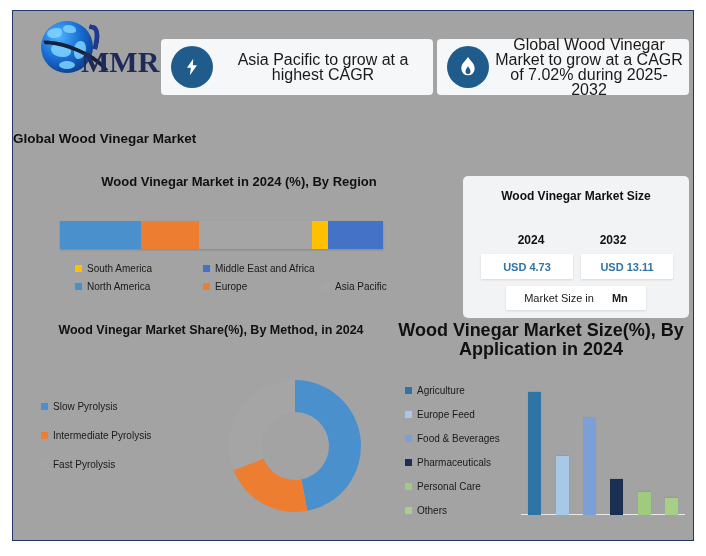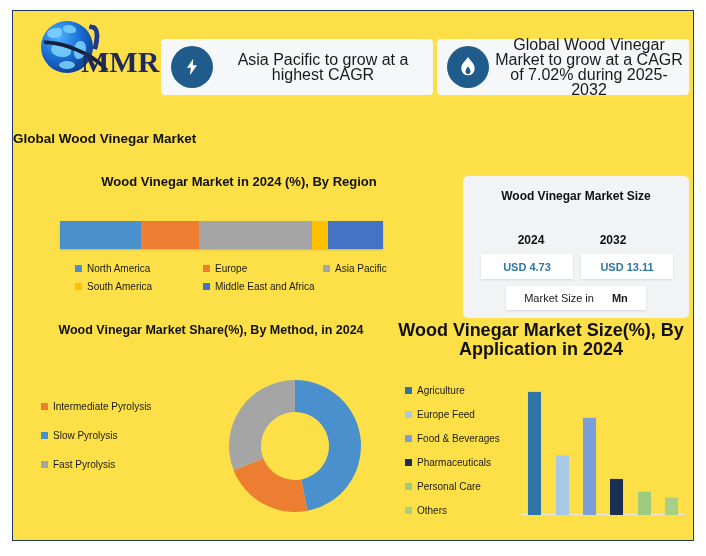--- a/index.html
+++ b/index.html
@@ -10,21 +10,21 @@
   body {
     width: 706px; height: 556px;
     font-family: "Liberation Sans", sans-serif;
     overflow: hidden;
   }
   #frame {
     position: absolute;
     left: 12px; top: 10px;
     width: 682px; height: 531px;
     border: 1px solid #1f3864;
-    background: #fde047;
+    background: #a3a3a3;
   }
 
   
   #header {
     position: absolute;
     left: 0; top: 0;
     width: 682px; height: 94px;
   }
   #logo-wrap {
     position: absolute;
@@ -291,69 +291,69 @@
 
   <div id="region-chart">
     <div id="stackbar">
         <div title="North America: 25%" style="width: 25%; background: rgb(74, 144, 205);"></div>
         <div title="Europe: 18%" style="width: 18%; background: rgb(237, 125, 49);"></div>
         <div title="Asia Pacific: 35%" style="width: 35%; background: rgb(165, 165, 165);"></div>
         <div title="South America: 5%" style="width: 5%; background: rgb(255, 192, 0);"></div>
         <div title="Middle East and Africa: 17%" style="width: 17%; background: rgb(68, 114, 196);"></div>
       </div>
     <div id="region-legend">
+      <div class="leg-row">
+        <span class="leg" style="left:18px">
+          <span class="sw" style="background:#ffc000"></span>
+          <span>South America</span>
+        </span>
+        <span class="leg" style="left:146px">
+          <span class="sw" style="background:#4472c4"></span>
+          <span>Middle East and Africa</span>
+        </span>
+      </div>
       <div class="leg-row">
         <span class="leg" style="left:18px">
           <span class="sw" style="background:#4a90cd"></span>
           <span>North America</span>
         </span>
         <span class="leg" style="left:146px">
           <span class="sw" style="background:#ed7d31"></span>
           <span>Europe</span>
         </span>
         <span class="leg" style="left:266px">
           <span class="sw" style="background:#a5a5a5"></span>
           <span>Asia Pacific</span>
         </span>
       </div>
-      <div class="leg-row">
-        <span class="leg" style="left:18px">
-          <span class="sw" style="background:#ffc000"></span>
-          <span>South America</span>
-        </span>
-        <span class="leg" style="left:146px">
-          <span class="sw" style="background:#4472c4"></span>
-          <span>Middle East and Africa</span>
-        </span>
-      </div>
     </div>
   </div>
 
   <div id="size-card">
     <div class="hd">Wood Vinegar Market Size</div>
     <div class="yr" id="yr-2024">2024</div>
     <div class="yr" id="yr-2032">2032</div>
     <div class="vbox" id="v-2024">USD 4.73</div>
     <div class="vbox" id="v-2032">USD 13.11</div>
     <div id="unit">
       <span>Market Size in</span>
         <b>Mn</b>
     </div>
   </div>
 
   <div id="method-title">Wood Vinegar Market Share(%), By Method, in 2024</div>
 
   <div id="donut-legend">
     <span class="leg">
+      <span class="sw" style="background:#4a90cd"></span>
+      <span>Slow Pyrolysis</span>
+    </span>
+    <span class="leg">
       <span class="sw" style="background:#ed7d31"></span>
       <span>Intermediate Pyrolysis</span>
-    </span>
-    <span class="leg">
-      <span class="sw" style="background:#4a90cd"></span>
-      <span>Slow Pyrolysis</span>
     </span>
     <span class="leg">
       <span class="sw" style="background:#a5a5a5"></span>
       <span>Fast Pyrolysis</span>
     </span>
   </div>
 
   <div id="donut-wrap">
     <svg id="donut-svg" width="140" height="140" viewBox="0 0 140 140">
         <path d="M70,4A66,66 0 0 1 82.36716676265785,134.83095854809346L76.37096469591465,103.39776652477542A34,34 0 0 0 70,36Z" fill="#4a90cd"></path>

